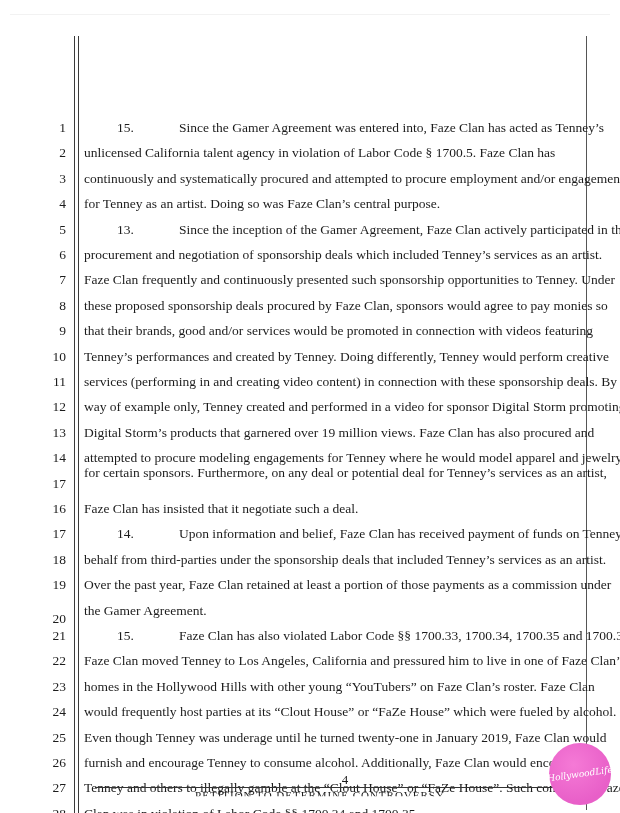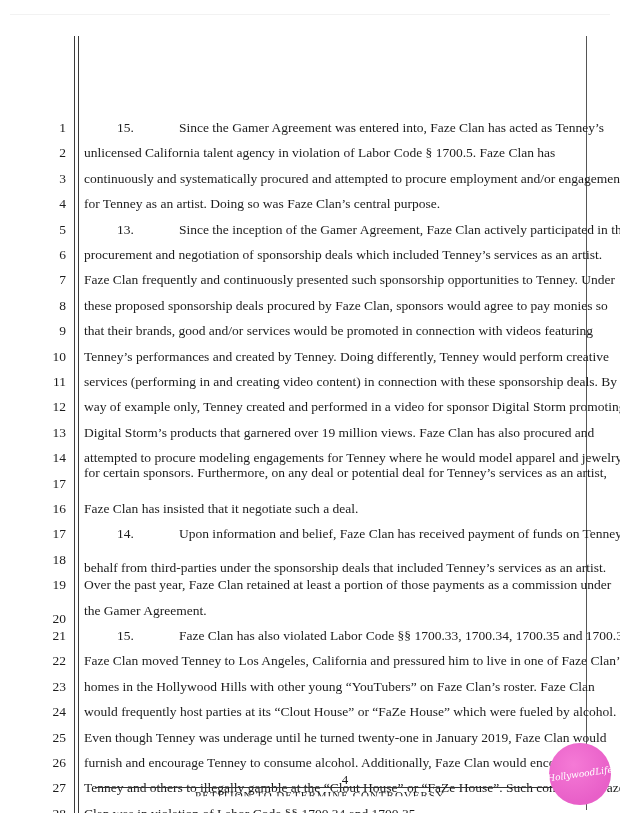--- a/index.html
+++ b/index.html
@@ -57,21 +57,21 @@
       <div class="text-line" style="top: 424.8px;"><span>Digital Storm’s products that garnered over 19 million views.  Faze Clan has also procured and</span></div>
       <div class="line-num" style="top: 450.2px;">14</div>
       <div class="text-line" style="top: 450.2px;"><span>attempted to procure modeling engagements for Tenney where he would model apparel and jewelry</span></div>
       <div class="line-num" style="top: 475.6px;">17</div>
       <div class="text-line" style="top: 465px; text-align: center;"><span>for certain sponsors.  Furthermore, on any deal or potential deal for Tenney’s services as an artist,</span></div>
       <div class="line-num" style="top: 501px;">16</div>
       <div class="text-line" style="top: 501px;"><span>Faze Clan has insisted that it negotiate such a deal.</span></div>
       <div class="line-num" style="top: 526.4px;">17</div>
       <div class="text-line indent" style="top: 526.4px;"><span class="para-num">14.</span><span>Upon information and belief, Faze Clan has received payment of funds on Tenney’s</span></div>
       <div class="line-num" style="top: 551.8px;">18</div>
-      <div class="text-line" style="top: 551.8px; margin-top: 8px;"><span>behalf from third-parties under the sponsorship deals that included Tenney’s services as an artist.</span></div>
+      <div class="text-line" style="top: 551.8px;"><span>behalf from third-parties under the sponsorship deals that included Tenney’s services as an artist.</span></div>
       <div class="line-num" style="top: 577.2px;">19</div>
       <div class="text-line" style="top: 577.2px;"><span>Over the past year, Faze Clan retained at least a portion of those payments as a commission under</span></div>
       <div class="line-num" style="top: 587px; margin-top: 24px;">20</div>
       <div class="text-line" style="top: 602.6px;"><span>the Gamer Agreement.</span></div>
       <div class="line-num" style="top: 628px;">21</div>
       <div class="text-line indent" style="top: 628px;"><span class="para-num">15.</span><span>Faze Clan has also violated Labor Code §§ 1700.33, 1700.34, 1700.35 and 1700.36.</span></div>
       <div class="line-num" style="top: 653.4px;">22</div>
       <div class="text-line" style="top: 653.4px;"><span>Faze Clan moved Tenney to Los Angeles, California and pressured him to live in one of Faze Clan’s</span></div>
       <div class="line-num" style="top: 678.8px;">23</div>
       <div class="text-line" style="top: 678.8px;"><span>homes in the Hollywood Hills with other young “YouTubers” on Faze Clan’s roster.  Faze Clan</span></div>

